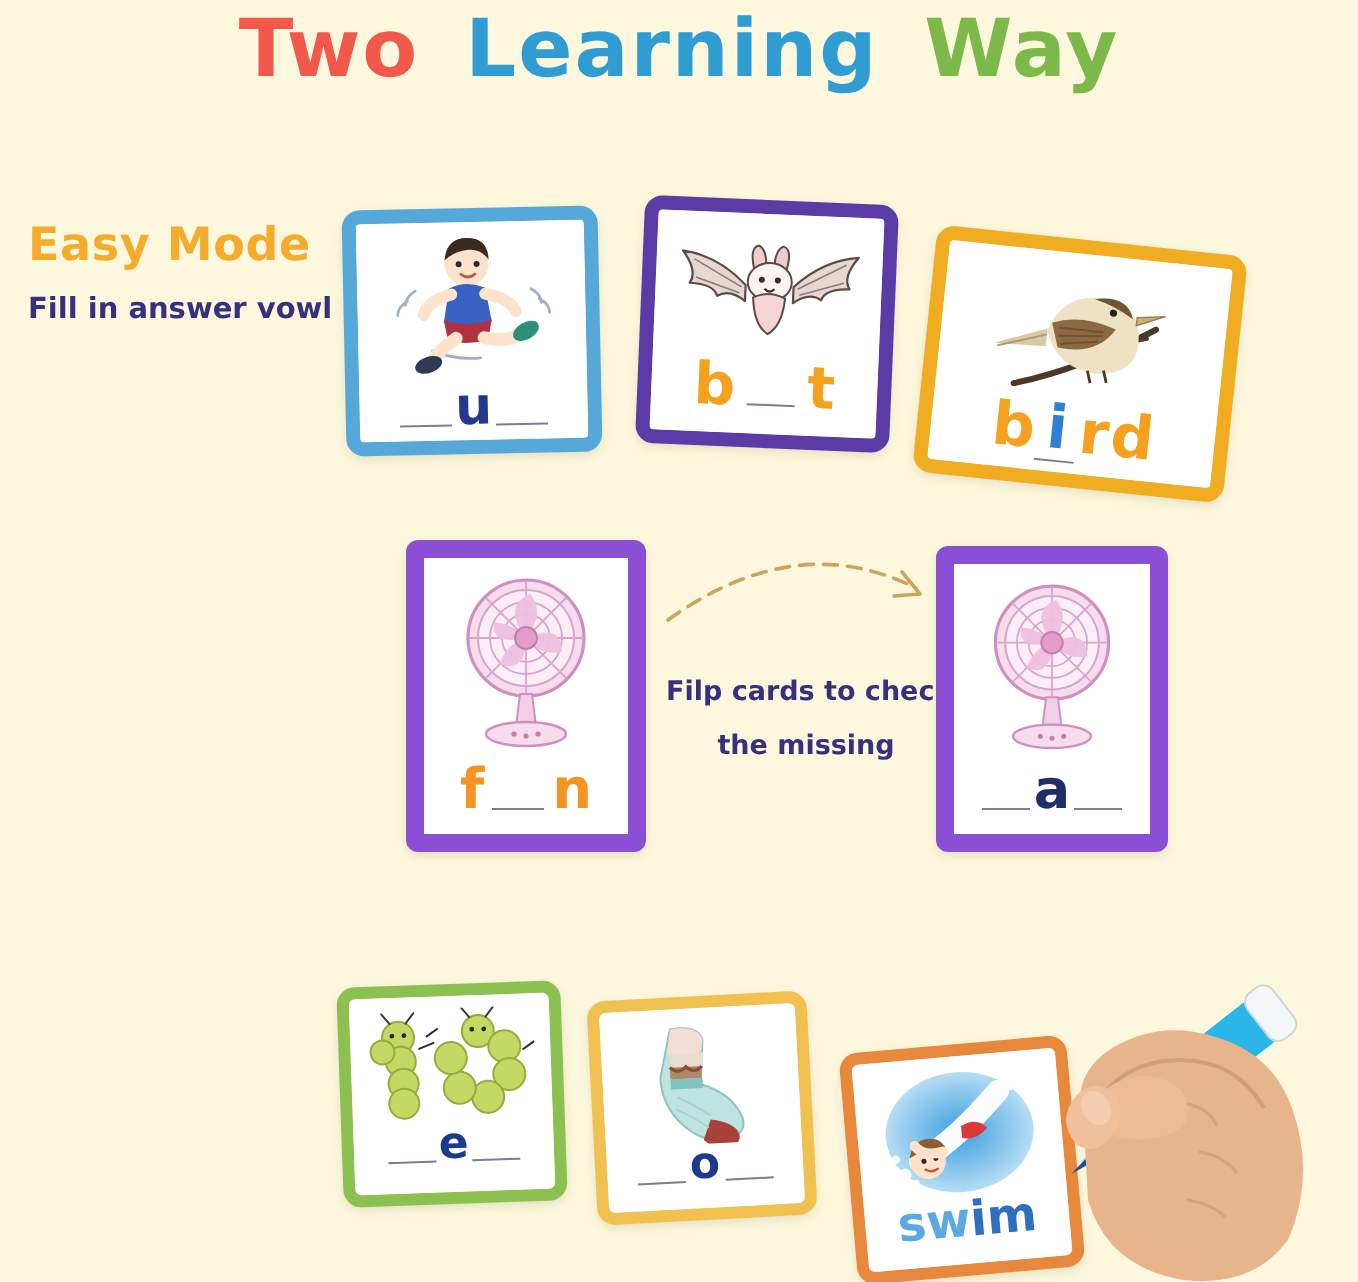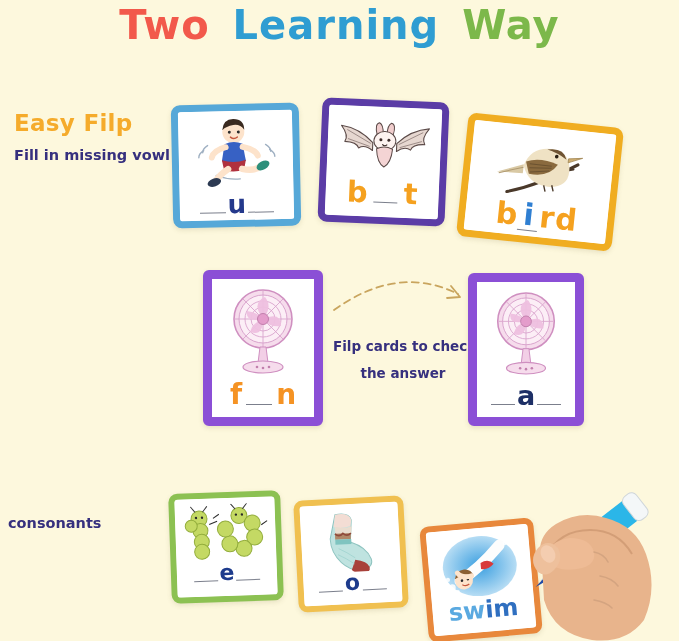--- a/index.html
+++ b/index.html
@@ -89,26 +89,25 @@
 
 <div class="stage">
 
   <div class="title">
     <span class="t-red">Two</span>
     <span class="t-blue">Learning</span>
     <span class="t-green">Way</span>
   </div>
 
   <div class="mode-block" style="left:14px; top:110px;">
-    <div class="mode-title">Easy Filp</div>
-    <div class="mode-sub">Fill in missing vowl</div>
+    <div class="mode-title">Easy Mode</div>
+    <div class="mode-sub">Fill in answer vowl</div>
   </div>
 
   <div class="mode-block" style="left:8px; top:508px;">
-    <div class="mode-sub" style="margin-top:4px;">consonants</div>
   </div>
 
   <div class="card" id="c-run" style="left:172px; top:104px; width:128px; height:123px; border-width:7px; border-color:#56a8d8; transform:rotate(-1.2deg);">
     <div class="card-inner">
       <div class="card-art">
         <svg width="92" height="74" viewBox="0 0 92 74">
 
           <g stroke="#9fb0c2" stroke-width="1.4" fill="none" stroke-linecap="round">
             <path d="M18 28 q-5 3 -5 7"></path>
               <path d="M14 33 q-5 3 -5 7"></path>
@@ -249,21 +248,21 @@
   </div>
 
   <div class="flip-arrow" style="left:330px; top:268px;">
     <svg width="140" height="46" viewBox="0 0 140 46">
       <path d="M4 42 Q68 -4 128 26" fill="none" stroke="#c9a55e" stroke-width="1.8" stroke-dasharray="7 5" stroke-linecap="round"></path>
       <path d="M121 18 L130 29 L117 30" fill="none" stroke="#c9a55e" stroke-width="1.8" stroke-linecap="round" stroke-linejoin="round"></path>
     </svg>
   </div>
   <div class="flip-text" style="left:333px; top:333px; width:140px;">
     <div>Filp cards to check</div>
-    <div>the answer</div>
+    <div>the missing</div>
   </div>
 
   <div class="card" id="c-fana" style="left:468px; top:273px; width:116px; height:153px; border-width:9px; border-color:#8b4fd6; border-radius:6px;">
     <div class="card-inner">
       <div class="card-art">
         <svg width="78" height="94" viewBox="0 0 80 96">
           <circle cx="40" cy="34" r="29" fill="#f6dcec" stroke="#cf8fc0" stroke-width="1.6"></circle>
           <circle cx="40" cy="34" r="24" fill="#fceef6" stroke="#d9a4cd" stroke-width="1"></circle>
           <g stroke="#d9a4cd" stroke-width=".9" fill="none">
             <circle cx="40" cy="34" r="18"></circle>

